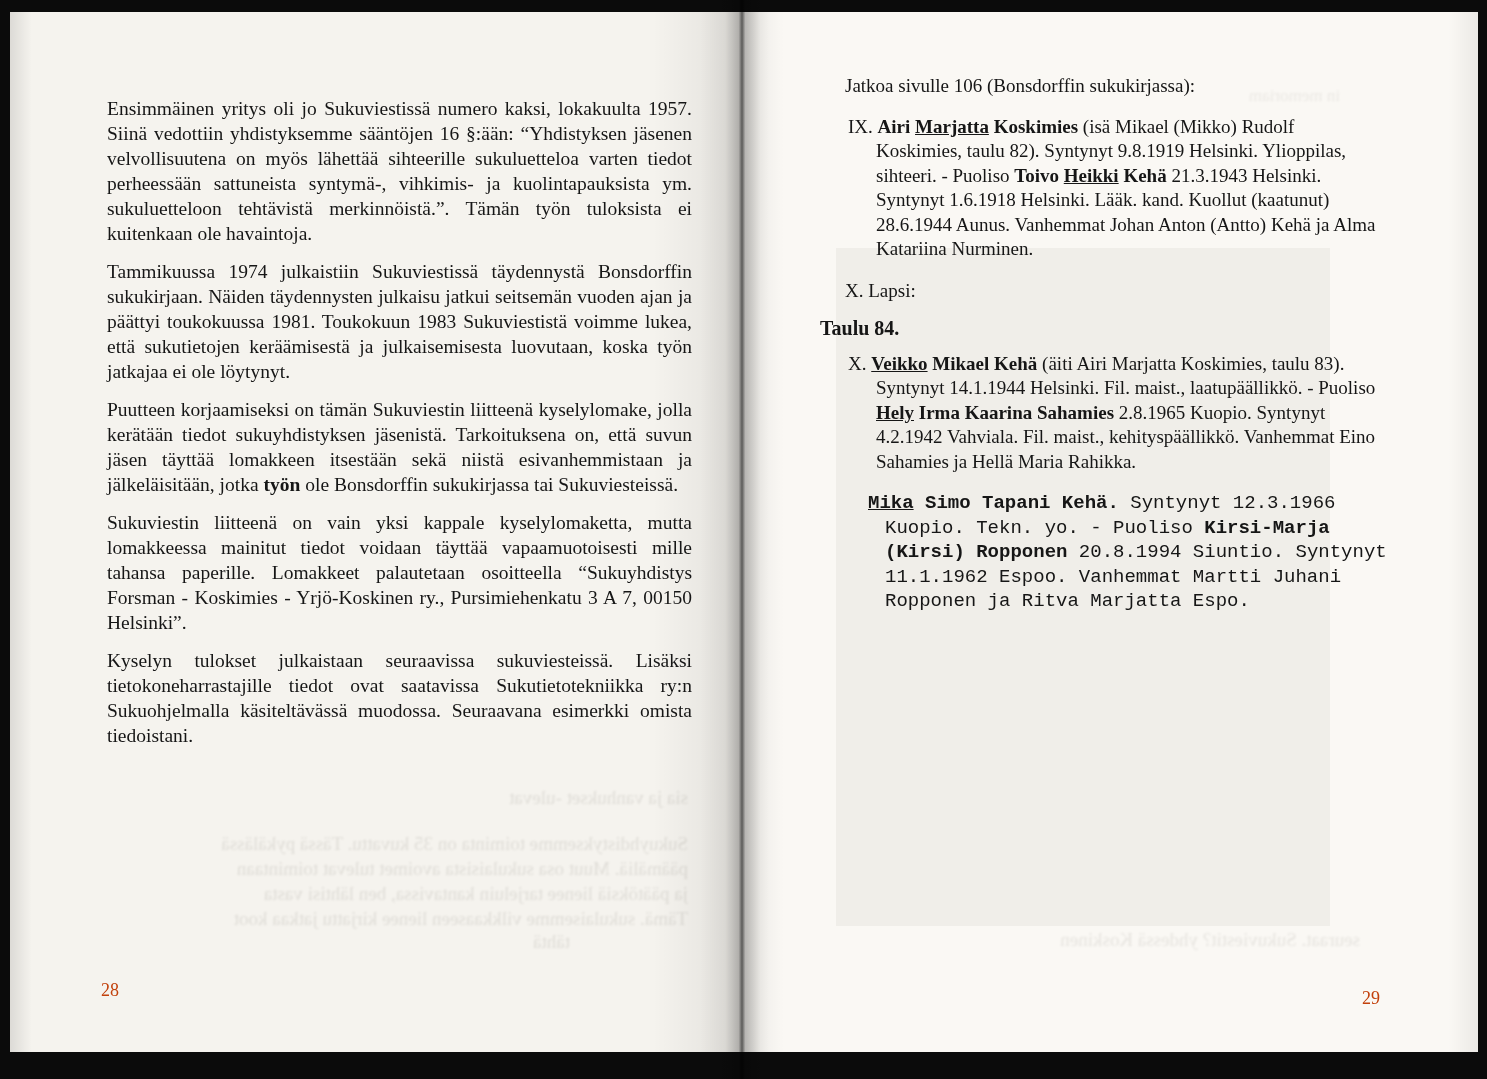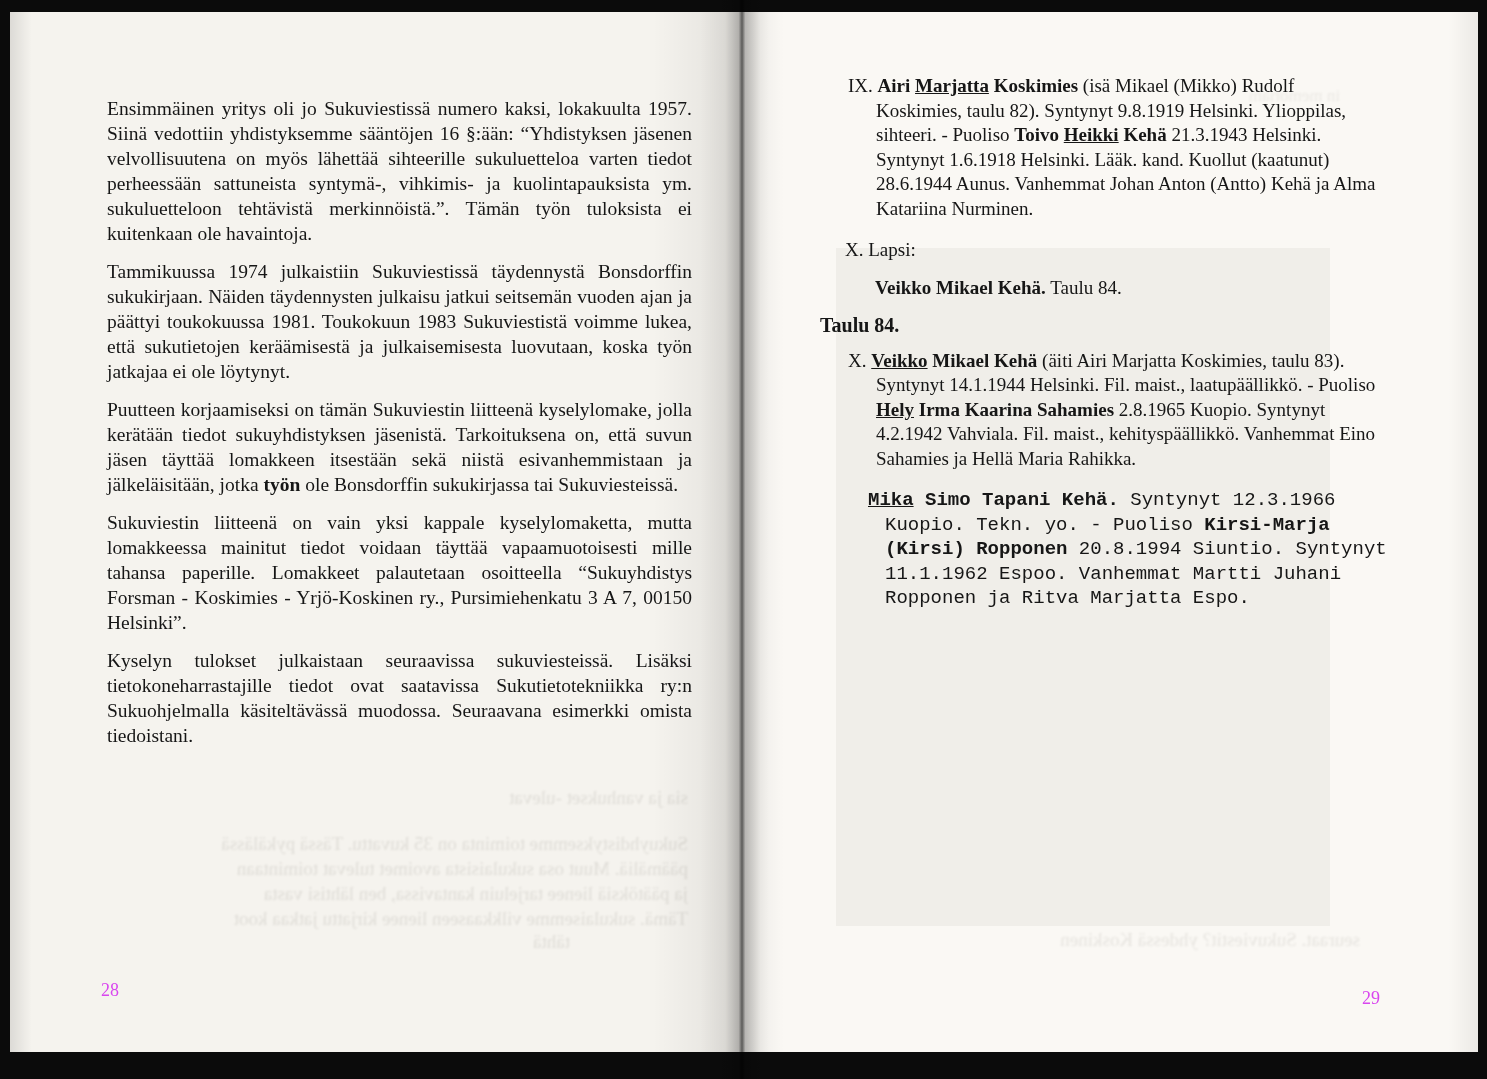--- a/index.html
+++ b/index.html
@@ -65,21 +65,21 @@
     pointer-events:none;
   }
   .g0 { left:370px; top:786px; width:318px; }
   .g1 { left:100px; top:832px; width:588px; }
   .g2 { left:100px; top:857px; width:588px; }
   .g3 { left:100px; top:882px; width:588px; }
   .g4 { left:100px; top:907px; width:588px; }
   .g5 { left:390px; top:930px; width:180px; }
   .gr0 { left:1180px; top:84px;  width:160px; font-size:17px; opacity:0.10; }
   .gr1 { left:1020px; top:928px; width:340px; opacity:0.13; }
-  .page-number { position:absolute; font-size:18px; color:#d946ef; }
+  .page-number { position:absolute; font-size:18px; color:#c2410c; }
   #pn-left  { left:101px;  top:980px; }
   #pn-right { left:1362px; top:988px; }
 </style>
 </head>
 <body>
 
 <div id="scan">
 
   <div class="page page-left"></div>
   <div class="page page-right"></div>
@@ -97,23 +97,23 @@
 
   <div id="left-text">
     <p><span>Ensimmäinen yritys oli jo Sukuviestissä numero kaksi, lokakuulta 1957. Siinä vedottiin yhdistyksemme sääntöjen 16 §:ään: “Yhdistyksen jäsenen velvollisuutena on myös lähettää sihteerille sukuluetteloa varten tiedot perheessään sattuneista syntymä-, vihkimis- ja kuolintapauksista ym. sukuluetteloon tehtävistä merkinnöistä.”. Tämän työn tuloksista ei kuitenkaan ole havaintoja.</span></p>
     <p><span>Tammikuussa 1974 julkaistiin Sukuviestissä täydennystä Bonsdorffin sukukirjaan. Näiden täydennysten julkaisu jatkui seitsemän vuoden ajan ja päättyi toukokuussa 1981. Toukokuun 1983 Sukuviestistä voimme lukea, että sukutietojen keräämisestä ja julkaisemisesta luovutaan, koska työn jatkajaa ei ole löytynyt.</span></p>
     <p><span>Puutteen korjaamiseksi on tämän Sukuviestin liitteenä kyselylomake, jolla kerätään tiedot sukuyhdistyksen jäsenistä. Tarkoituksena on, että suvun jäsen täyttää lomakkeen itsestään sekä niistä esivanhemmistaan ja jälkeläisitään, jotka </span><span style="font-weight: bold;">työn</span><span> ole Bonsdorffin sukukirjassa tai Sukuviesteissä.</span></p>
     <p><span>Sukuviestin liitteenä on vain yksi kappale kyselylomaketta, mutta lomakkeessa mainitut tiedot voidaan täyttää vapaamuotoisesti mille tahansa paperille. Lomakkeet palautetaan osoitteella “Sukuyhdistys Forsman - Koskimies - Yrjö-Koskinen ry., Pursimiehenkatu 3 A 7, 00150 Helsinki”.</span></p>
     <p><span>Kyselyn tulokset julkaistaan seuraavissa sukuviesteissä. Lisäksi tietokoneharrastajille tiedot ovat saatavissa Sukutietotekniikka ry:n Sukuohjelmalla käsiteltävässä muodossa. Seuraavana esimerkki omista tiedoistani.</span></p>
   </div>
 
   <div id="right-text">
+    <div class="r-intro">Jatkoa sivulle 106 (Bonsdorffin sukukirjassa):</div>
     <div class="r-entry"><span>IX. </span><span style="font-weight: bold;">Airi </span><span style="font-weight: bold; text-decoration: underline;">Marjatta</span><span style="font-weight: bold;"> Koskimies</span><span> (isä Mikael (Mikko) Rudolf Koskimies, taulu 82). Syntynyt 9.8.1919 Helsinki. Ylioppilas, sihteeri. - Puoliso </span><span style="font-weight: bold;">Toivo </span><span style="font-weight: bold; text-decoration: underline;">Heikki</span><span style="font-weight: bold;"> Kehä</span><span> 21.3.1943 Helsinki. Syntynyt 1.6.1918 Helsinki. Lääk. kand. Kuollut (kaatunut) 28.6.1944 Aunus. Vanhemmat Johan Anton (Antto) Kehä ja Alma Katariina Nurminen.</span></div>
     <div class="r-label">X. Lapsi:</div>
-    <div class="r-sub1"><span style="font-weight: bold;">Veikko Mikael Kehä.</span><span> Taulu 84.</span></div>
     <div class="r-heading">Taulu 84.</div>
     <div class="r-entry"><span>X. </span><span style="font-weight: bold; text-decoration: underline;">Veikko</span><span style="font-weight: bold;"> Mikael Kehä</span><span> (äiti Airi Marjatta Koskimies, taulu 83). Syntynyt 14.1.1944 Helsinki. Fil. maist., laatupäällikkö. - Puoliso </span><span style="font-weight: bold; text-decoration: underline;">Hely</span><span style="font-weight: bold;"> Irma Kaarina Sahamies</span><span> 2.8.1965 Kuopio. Syntynyt 4.2.1942 Vahviala. Fil. maist., kehityspäällikkö. Vanhemmat Eino Sahamies ja Hellä Maria Rahikka.</span></div>
     <div class="r-child"><span style="font-weight: bold; text-decoration: underline;">Mika</span><span style="font-weight: bold;"> Simo Tapani Kehä.</span><span> Syntynyt 12.3.1966 Kuopio. Tekn. yo. - Puoliso </span><span style="font-weight: bold;">Kirsi-Marja (Kirsi) Ropponen</span><span> 20.8.1994 Siuntio. Syntynyt 11.1.1962 Espoo. Vanhemmat Martti Juhani Ropponen ja Ritva Marjatta Espo.</span></div>
   </div>
 
   <div id="pn-left" class="page-number">28</div>
   <div id="pn-right" class="page-number">29</div>
 
   <div id="gutter"></div>
 </div>

